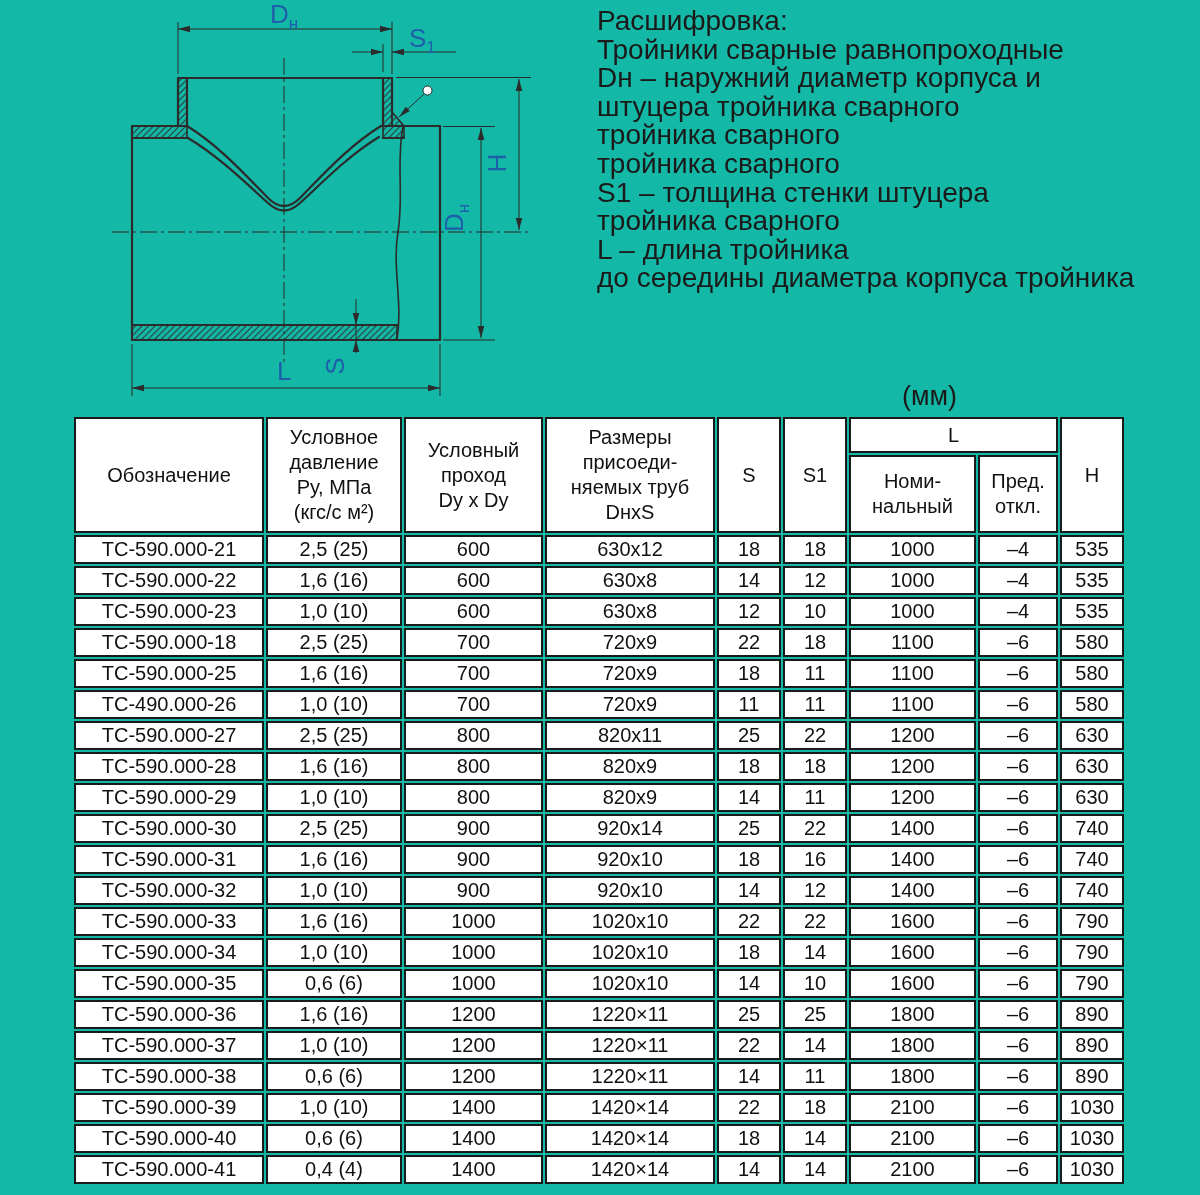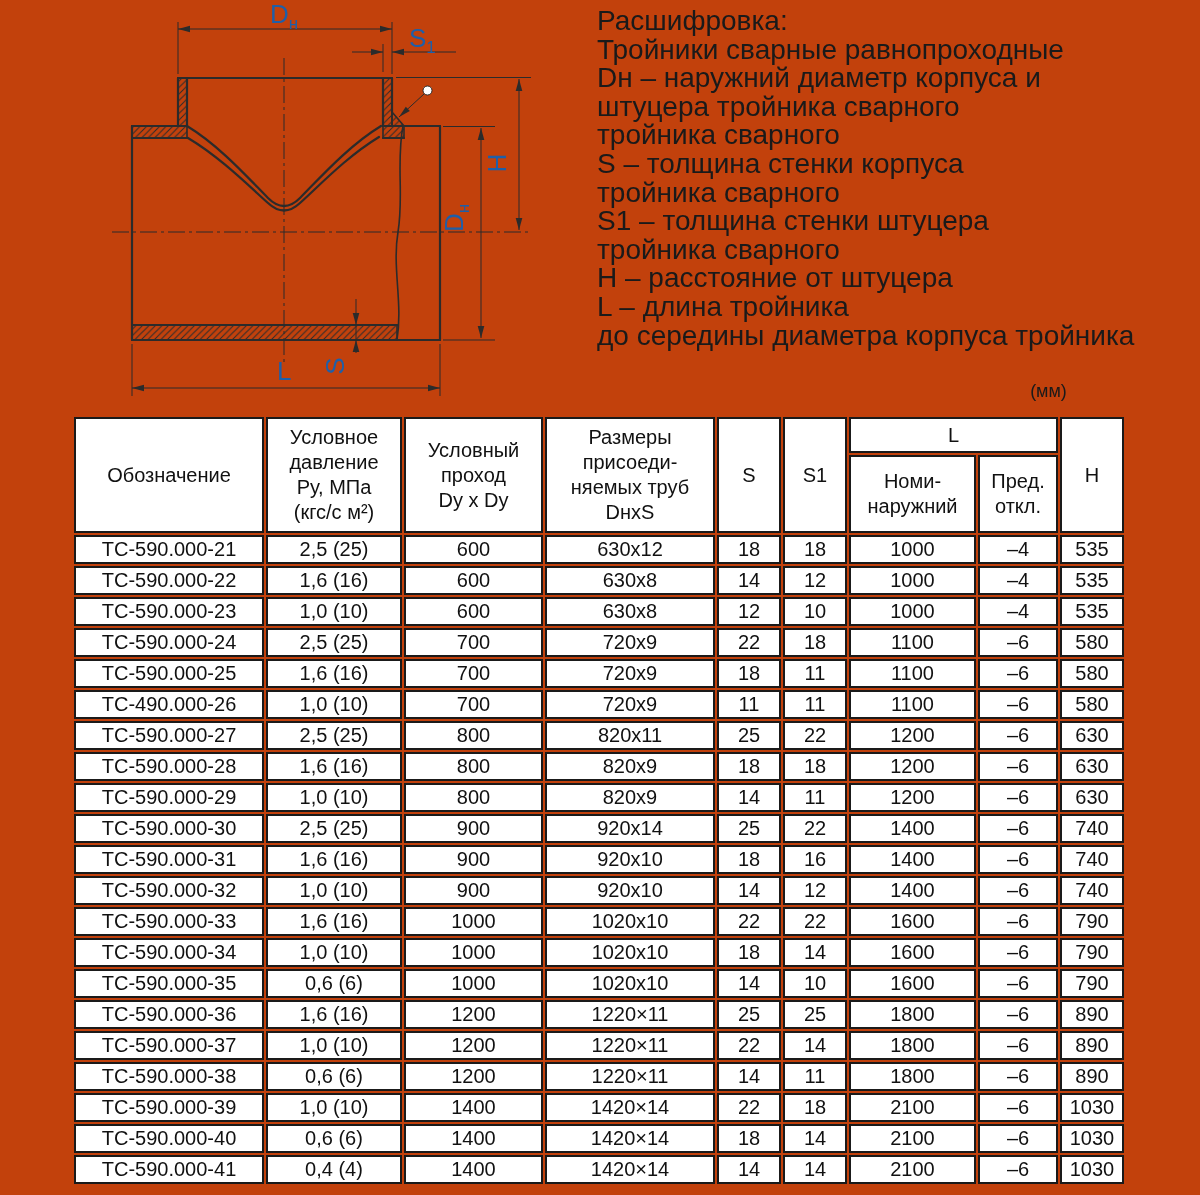--- a/index.html
+++ b/index.html
@@ -1,27 +1,27 @@
 <!DOCTYPE html>
 <html><head>
 <meta charset="utf-8">
 <style>
   html,body{margin:0;padding:0;background:#ffffff;}
-  .page{position:relative;width:1200px;height:1195px;background:#c2410c;overflow:hidden;
+  .page{position:relative;width:1200px;height:1195px;background:#14b8a6;overflow:hidden;
         font-family:"Liberation Sans","DejaVu Sans",sans-serif;color:#191919;}
 
   
   .diagram{position:absolute;left:0;top:0;}
   .diagram .lbl{fill:#1e5fa9;font-size:26px;font-family:"Liberation Sans","DejaVu Sans",sans-serif;}
   .diagram .lbl .sub{font-size:17px;}
 
   
   .legend{position:absolute;left:597px;top:7px;width:600px;font-size:28px;line-height:28.6px;color:#1a1a1a;}
   .legend div{white-space:nowrap;}
-  .unit-note{position:absolute;left:986px;top:381px;width:125px;text-align:center;font-size:18px;color:#1a1a1a;}
+  .unit-note{position:absolute;left:902px;top:381px;width:125px;text-align:left;font-size:27px;color:#1a1a1a;}
 
   
   table.spec{position:absolute;left:72px;top:415px;border-collapse:separate;border-spacing:2px;
              table-layout:fixed;}
   table.spec th,table.spec td{border:2px solid #1a1a1a;text-align:center;vertical-align:middle;
              font-weight:normal;color:#111;background:#fff;padding:0 2px;}
   table.spec th{font-size:20px;line-height:25px;white-space:pre-line;}
   table.spec td{font-size:20px;height:25px;white-space:nowrap;}
   table.spec tr.h1 th{height:32px;}
   table.spec tr.h2 th{height:74px;}
@@ -103,25 +103,23 @@
       <text class="lbl" x="277" y="380">L</text>
     </g>
   </svg>
 
   <div class="legend">
       <div>Расшифровка:</div>
       <div>Тройники сварные равнопроходные</div>
       <div>Dн – наружний диаметр корпуса и</div>
       <div>штуцера тройника сварного</div>
       <div>тройника сварного</div>
-      <div>S – толщина стенки корпуса</div>
       <div>тройника сварного</div>
       <div>S1 – толщина стенки штуцера</div>
       <div>тройника сварного</div>
-      <div>H – расстояние от штуцера</div>
       <div>L – длина тройника</div>
       <div>до середины диаметра корпуса тройника</div>
     </div>
 
   <div class="unit-note">(мм)</div>
 
   <table class="spec">
     <colgroup>
       <col style="width:190px">
         <col style="width:136px">
@@ -147,21 +145,21 @@
 присоеди-
 няемых труб
 DнхS</th>
         <th rowspan="2">S</th>
         <th rowspan="2">S1</th>
         <th colspan="2">L</th>
         <th rowspan="2">H</th>
       </tr>
       <tr class="h2">
         <th>Номи-
-наружний</th>
+нальный</th>
         <th>Пред.
 откл.</th>
       </tr>
     </thead>
     <tbody>
         <tr>
           <td>ТС-590.000-21</td>
           <td>2,5 (25)</td>
           <td>600</td>
           <td>630x12</td>
@@ -187,21 +185,21 @@
           <td>1,0 (10)</td>
           <td>600</td>
           <td>630x8</td>
           <td>12</td>
           <td>10</td>
           <td>1000</td>
           <td>–4</td>
           <td>535</td>
         </tr>
         <tr>
-          <td>ТС-590.000-24</td>
+          <td>ТС-590.000-18</td>
           <td>2,5 (25)</td>
           <td>700</td>
           <td>720x9</td>
           <td>22</td>
           <td>18</td>
           <td>1100</td>
           <td>–6</td>
           <td>580</td>
         </tr>
         <tr>

